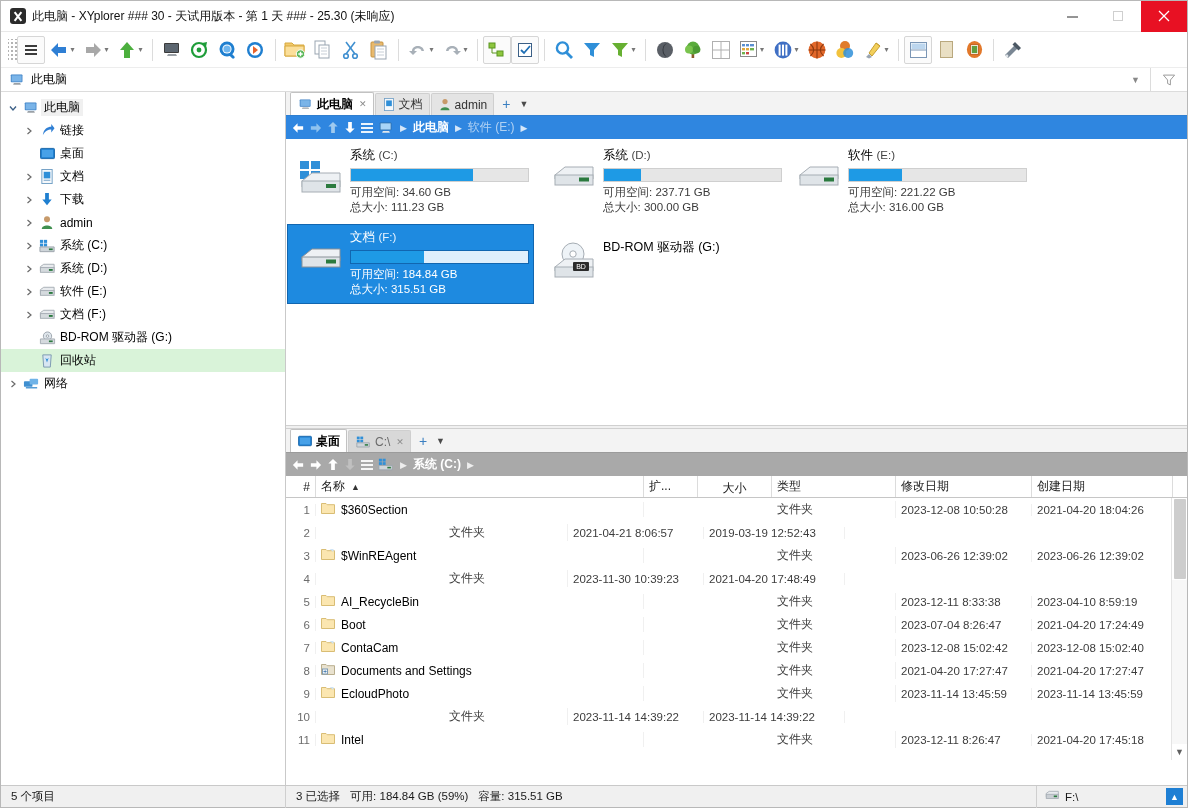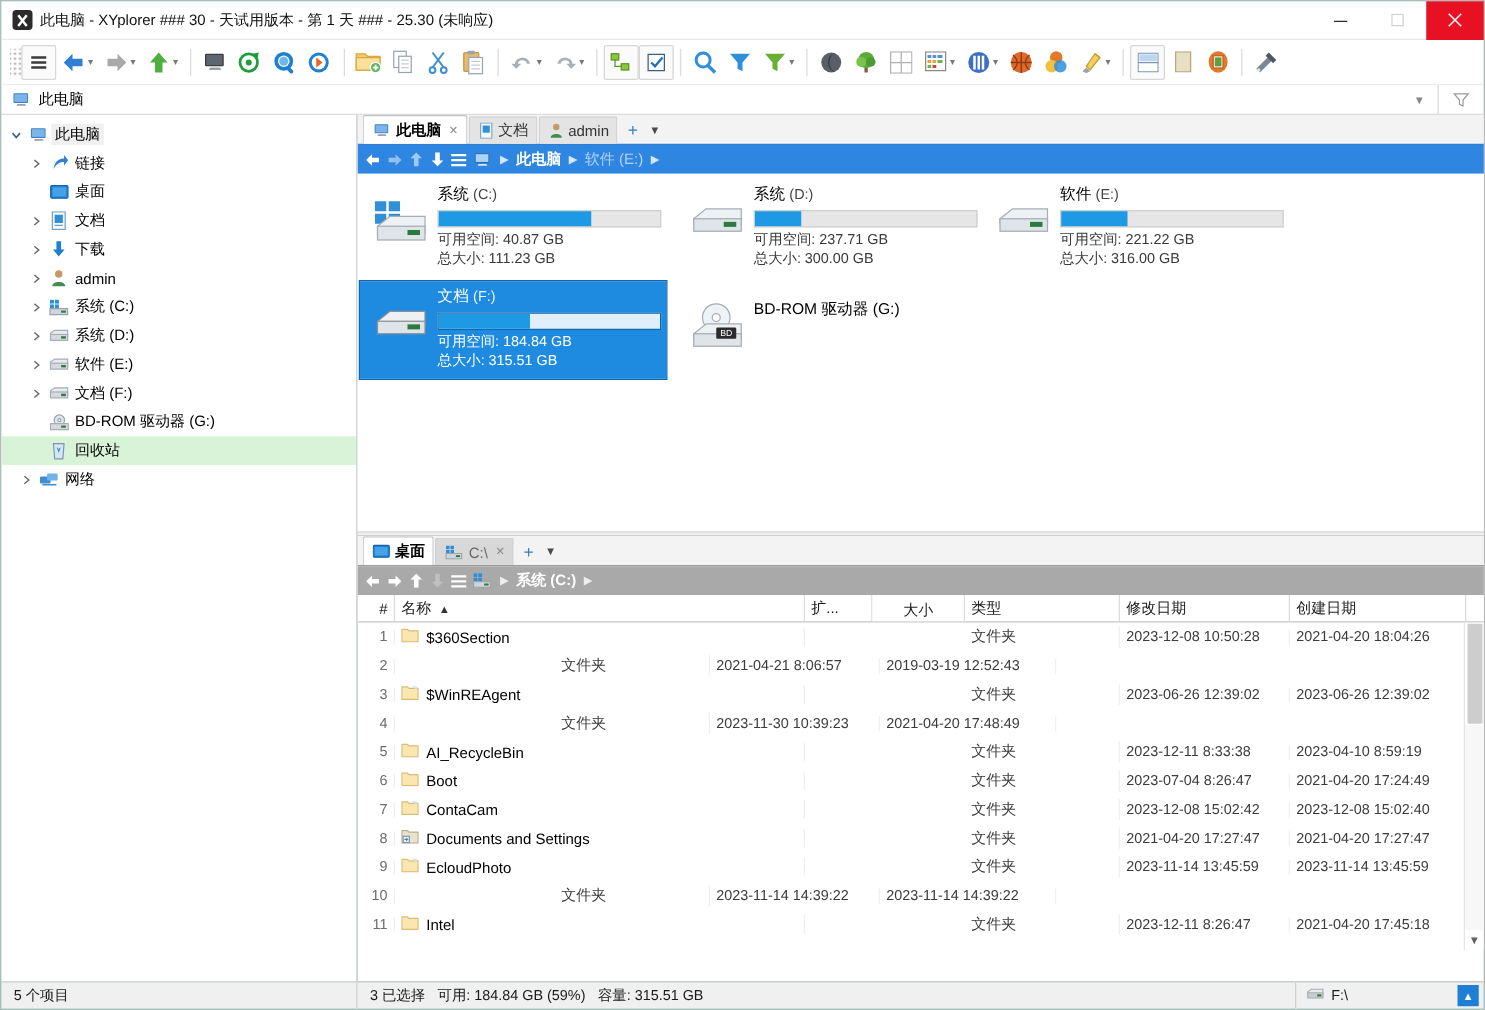--- a/index.html
+++ b/index.html
@@ -660,21 +660,21 @@
         <span class="exp"></span>
         <span class="ico">
           <svg width="14" height="15" viewBox="0 0 14 16">
               <path d="M2.5 2 h9 l-1 13 h-7 Z" fill="#d8e6f2" stroke="#7a97b0"></path>
               <path d="M5.2 5 l1.8 5 l1.8 -5 l-1.8 1.6 Z" fill="#2f8fd8"></path>
             </svg>
         </span>
         <span class="lbl">回收站</span>
       </div>
 
-      <div class="tnode" style="padding-left:12px">
+      <div class="tnode" style="padding-left:4px">
         <span class="exp">
           <svg width="10" height="10" viewBox="0 0 10 10">
               <path d="M3.5 2 L7 5 L3.5 8" fill="none" stroke="#6a6a6a" stroke-width="1.2"></path>
             </svg>
         </span>
         <span class="ico">
           <svg width="17" height="14" viewBox="0 0 18 14">
               <rect x="1" y="4" width="9" height="6" rx="1" fill="#3f8fd0"></rect>
               <rect x="7" y="1.5" width="9" height="6" rx="1" fill="#6fb3e8"></rect>
               <path d="M3 11 h12" stroke="#3f8fd0" stroke-width="1.4"></path>
@@ -779,21 +779,21 @@
                 <path d="M4 22 L14 14 h28 v14 H4 Z" fill="#eef1f4" stroke="#a6adb4"></path>
                 <rect x="4" y="22" width="38" height="11" fill="#dfe4e8" stroke="#a6adb4"></rect>
                 <rect x="28" y="25" width="10" height="4" fill="#2b7a3f"></rect>
               </svg>
           </span>
           <span class="dinfo">
             <div class="dname"><span>系统</span> <span class="drv">(C:)</span></div>
             <div class="bar">
                 <i style="width:69%"></i>
               </div>
-            <div class="dline">可用空间: 40.87 GB</div>
+            <div class="dline">可用空间: 34.60 GB</div>
             <div class="dline">总大小: 111.23 GB</div>
           </span>
         </div>
 
         <div class="tile" style="left:255px; top:4px; width:245px;">
           <span class="dico">
             <svg width="46" height="30" viewBox="0 0 46 30">
                 <path d="M4 16 L14 8 h28 v12 H4 Z" fill="#eef1f4" stroke="#a6adb4"></path>
                 <rect x="4" y="16" width="38" height="10" fill="#dfe4e8" stroke="#a6adb4"></rect>
                 <rect x="28" y="18.5" width="10" height="4" fill="#2b7a3f"></rect>

